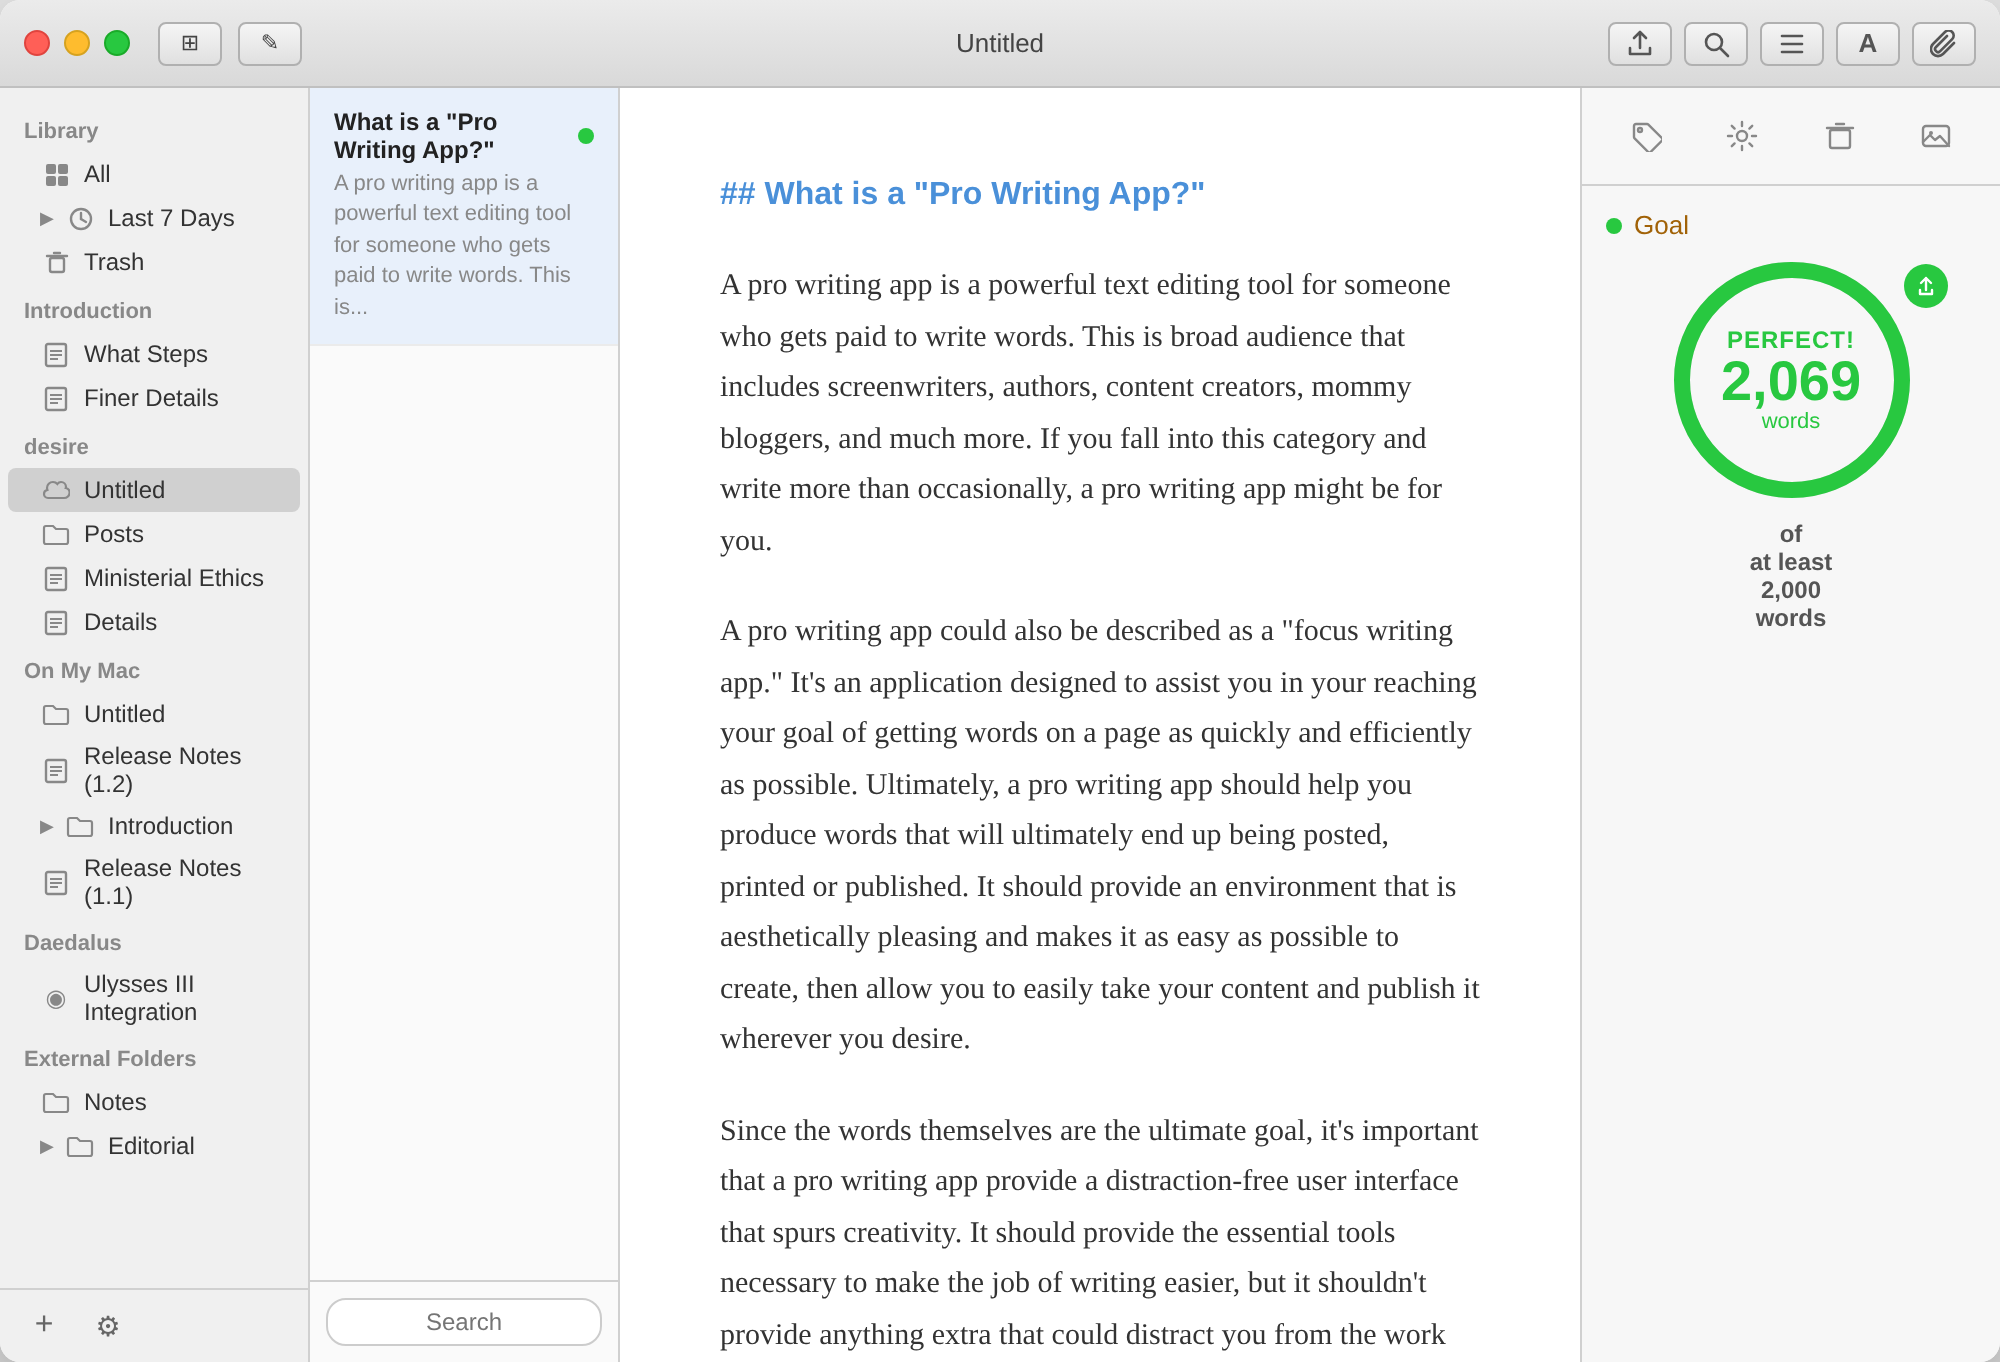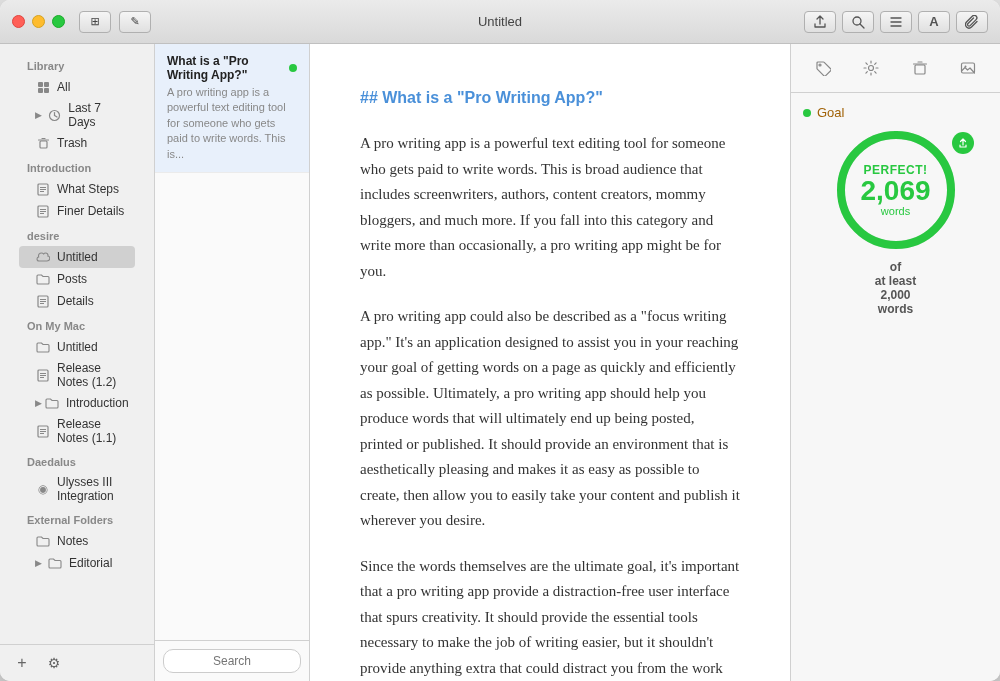--- a/index.html
+++ b/index.html
@@ -113,21 +113,21 @@
       background: #f0f0f0;
       border-right: 1px solid #d0d0d0;
       display: flex;
       flex-direction: column;
       overflow: hidden;
     }
 
     .sidebar-scroll {
       flex: 1;
       overflow-y: auto;
-      padding: 8px 15px;
+      padding: 8px 0;
     }
 
     .sidebar-section-label {
       font-size: 11px;
       font-weight: 600;
       color: #888;
       padding: 8px 12px 4px 12px;
       text-transform: none;
     }
 
@@ -549,20 +549,31 @@
 
         <div class="sidebar-item">
           <span class="icon">
             <svg width="14" height="12" viewBox="0 0 14 12" fill="none">
                 <path d="M1 3C1 2.4 1.4 2 2 2H5.5L7 3.5H12C12.6 3.5 13 3.9 13 4.5V10C13 10.6 12.6 11 12 11H2C1.4 11 1 10.6 1 10V3Z" stroke="#888" stroke-width="1.1"></path>
               </svg>
           </span>
           <span>Posts</span>
         </div>
 
+        <div class="sidebar-item">
+          <span class="icon">
+            <svg width="12" height="13" viewBox="0 0 12 13" fill="none">
+                <rect x="1" y="1" width="10" height="11" rx="1" stroke="#888" stroke-width="1.2"></rect>
+                <line x1="3" y1="4.5" x2="9" y2="4.5" stroke="#888" stroke-width="1"></line>
+                <line x1="3" y1="6.5" x2="9" y2="6.5" stroke="#888" stroke-width="1"></line>
+                <line x1="3" y1="8.5" x2="7" y2="8.5" stroke="#888" stroke-width="1"></line>
+              </svg>
+          </span>
+          <span>Ministerial Ethics</span>
+        </div>
 
         <div class="sidebar-item">
           <span class="icon">
             <svg width="12" height="13" viewBox="0 0 12 13" fill="none">
                 <rect x="1" y="1" width="10" height="11" rx="1" stroke="#888" stroke-width="1.2"></rect>
                 <line x1="3" y1="4.5" x2="9" y2="4.5" stroke="#888" stroke-width="1"></line>
                 <line x1="3" y1="6.5" x2="9" y2="6.5" stroke="#888" stroke-width="1"></line>
                 <line x1="3" y1="8.5" x2="7" y2="8.5" stroke="#888" stroke-width="1"></line>
               </svg>
           </span>

